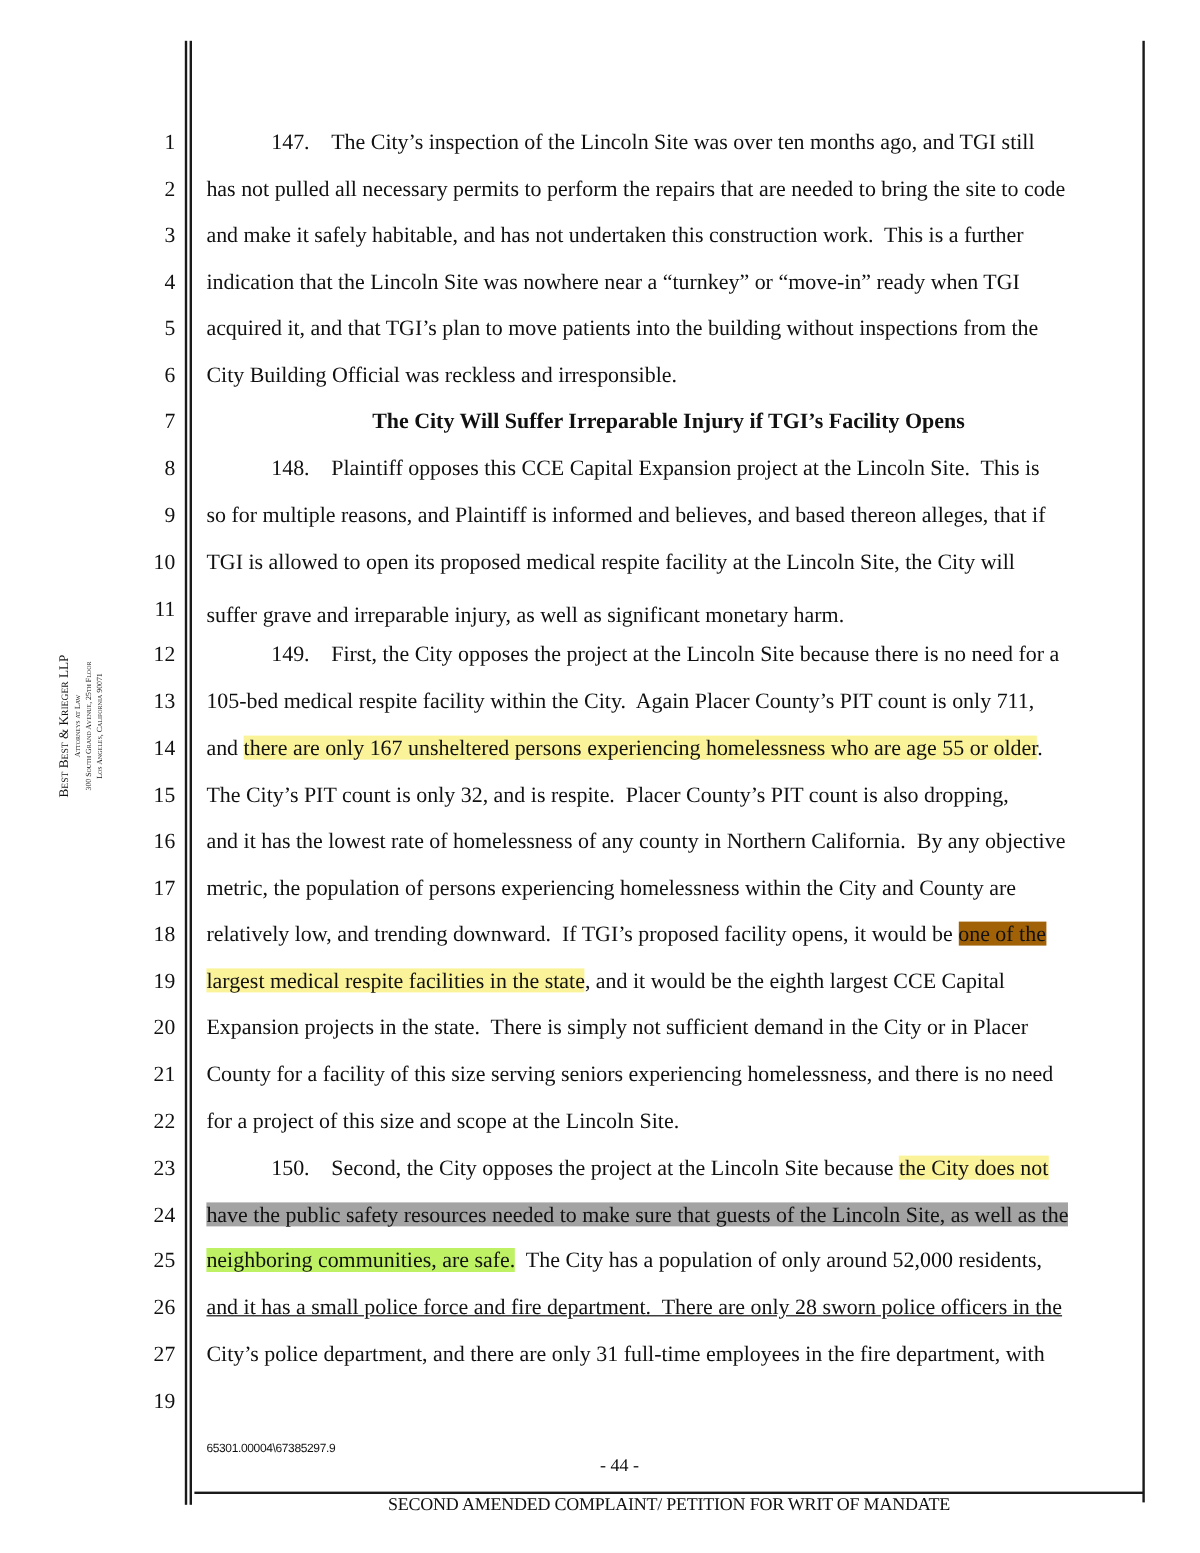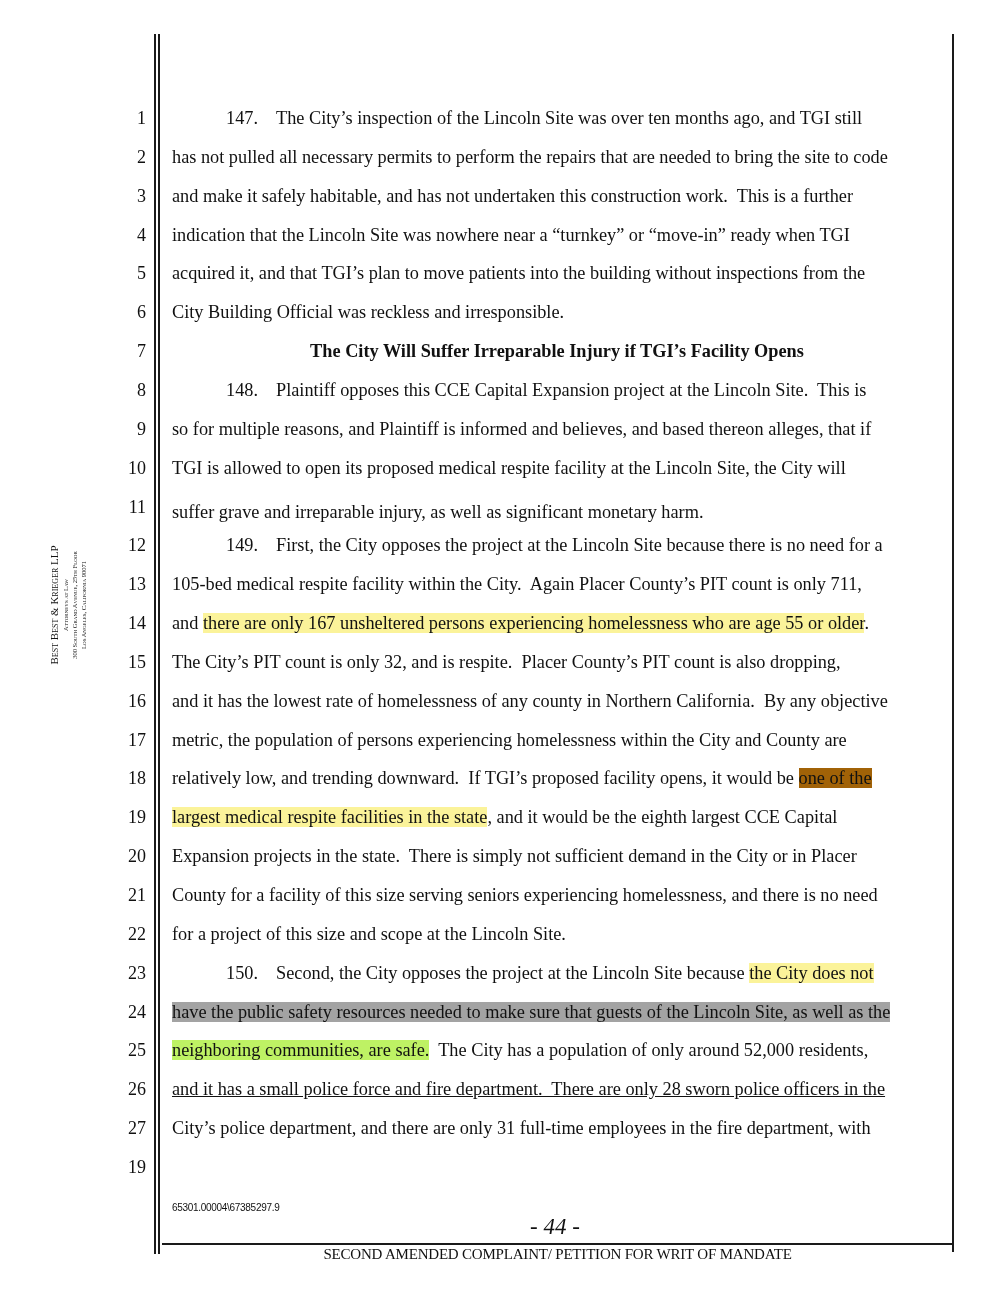--- a/index.html
+++ b/index.html
@@ -14,21 +14,21 @@
   .hl { background: #fbf39a; }
   .heading { font-weight: bold; text-align: center; left: 172px; width: 770px; }
   .para-num { display: inline-block; width: 86px; text-align: right; margin-right: 18px; }
   .sidebar { position: absolute; left: 18px; top: 520px; width: 100px; height: 170px; }
   .sidebar-inner { position: absolute; left: 50%; top: 50%; transform: translate(-50%, -50%) rotate(-90deg);
                    text-align: center; white-space: nowrap; }
   .firm-name { font-size: 11px; font-variant: small-caps; line-height: 13px; }
   .firm-sub { font-size: 6.5px; font-variant: small-caps; line-height: 9px; }
   .doc-id { position: absolute; left: 172px; top: 1202px; font-size: 10px;
             font-family: "Liberation Sans Narrow", "Liberation Sans", sans-serif; letter-spacing: -0.3px; }
-  .page-num { position: absolute; left: 500px; width: 110px; top: 1214px; text-align: center; font-size: 23px; font-style: italic; }
+  .page-num { position: absolute; left: 500px; width: 110px; top: 1214px; text-align: left; font-size: 15px; }
   .footer-title { position: absolute; left: 160px; width: 795px; top: 1246px; text-align: center;
                   font-size: 15px; letter-spacing: -0.2px; }
 </style>
 </head>
 <body>
 
 <div class="vline" style="left:154px; top:34px; width:2px; height:1220px;"></div>
 <div class="vline" style="left:158px; top:34px; width:1.5px; height:1220px;"></div>
 <div class="vline" style="left:952px; top:34px; width:2px; height:1218px;"></div>
 <div class="hline" style="left:162px; top:1243px; width:791px; height:2px;"></div>

